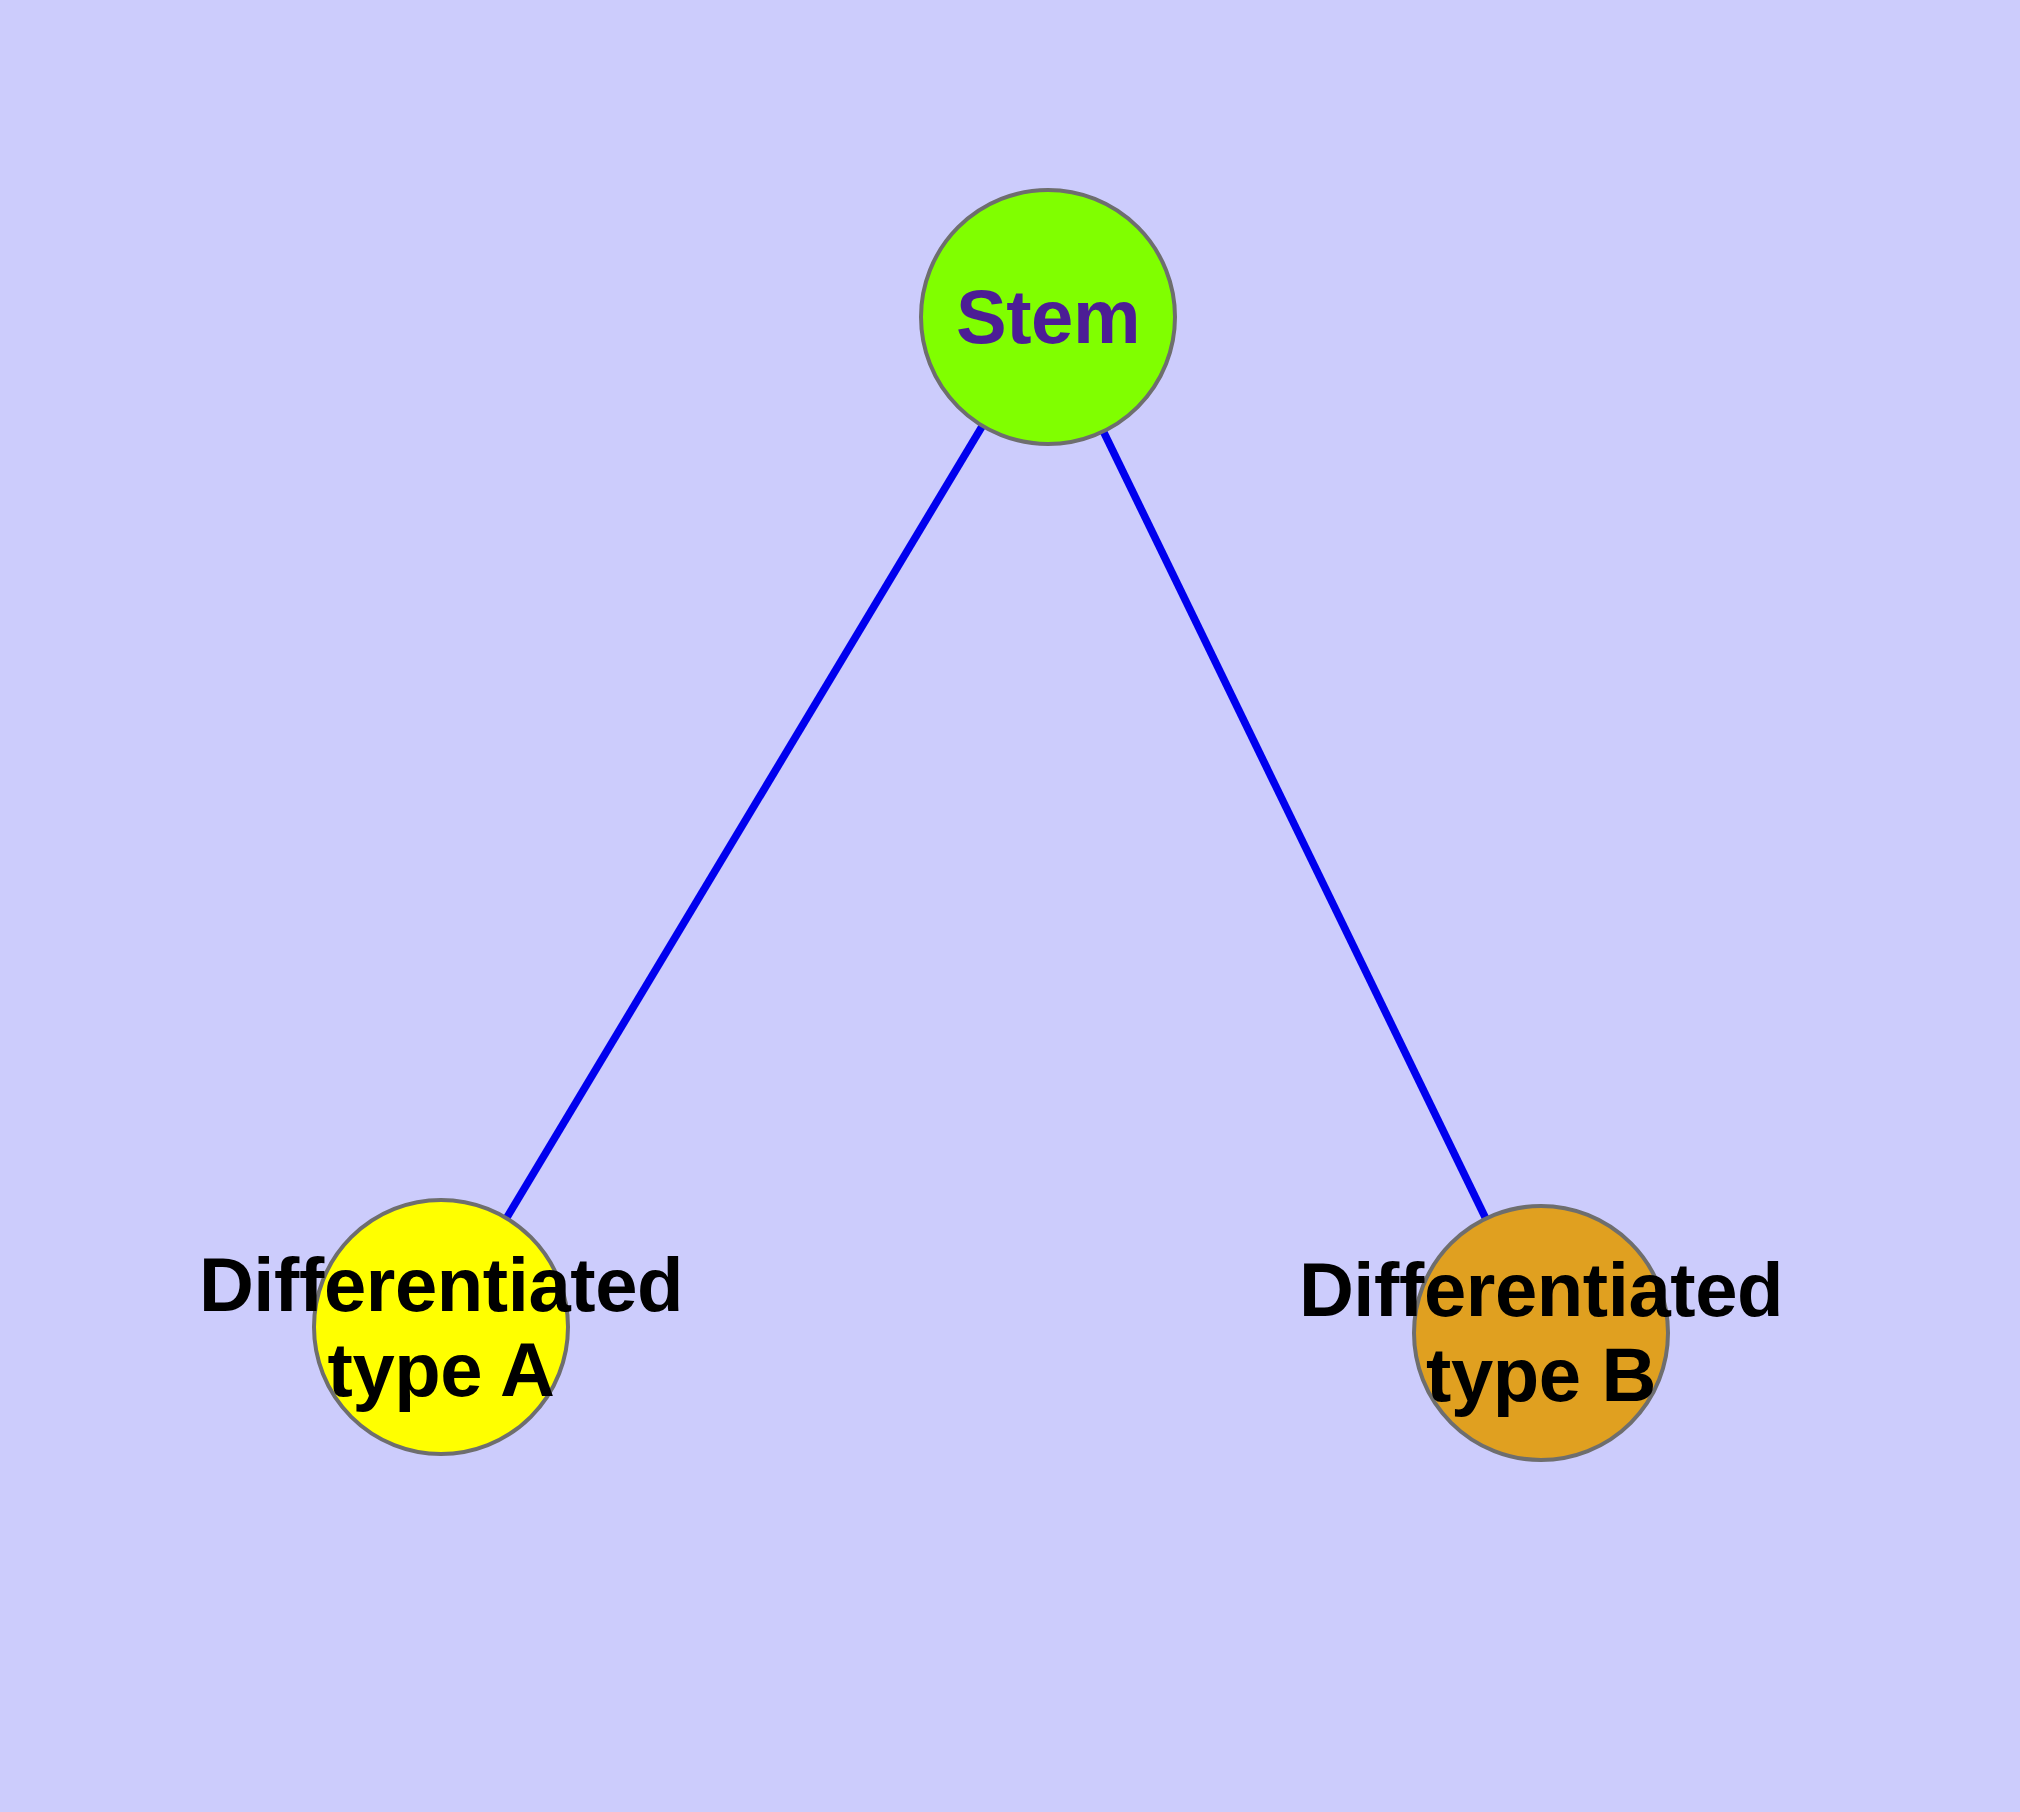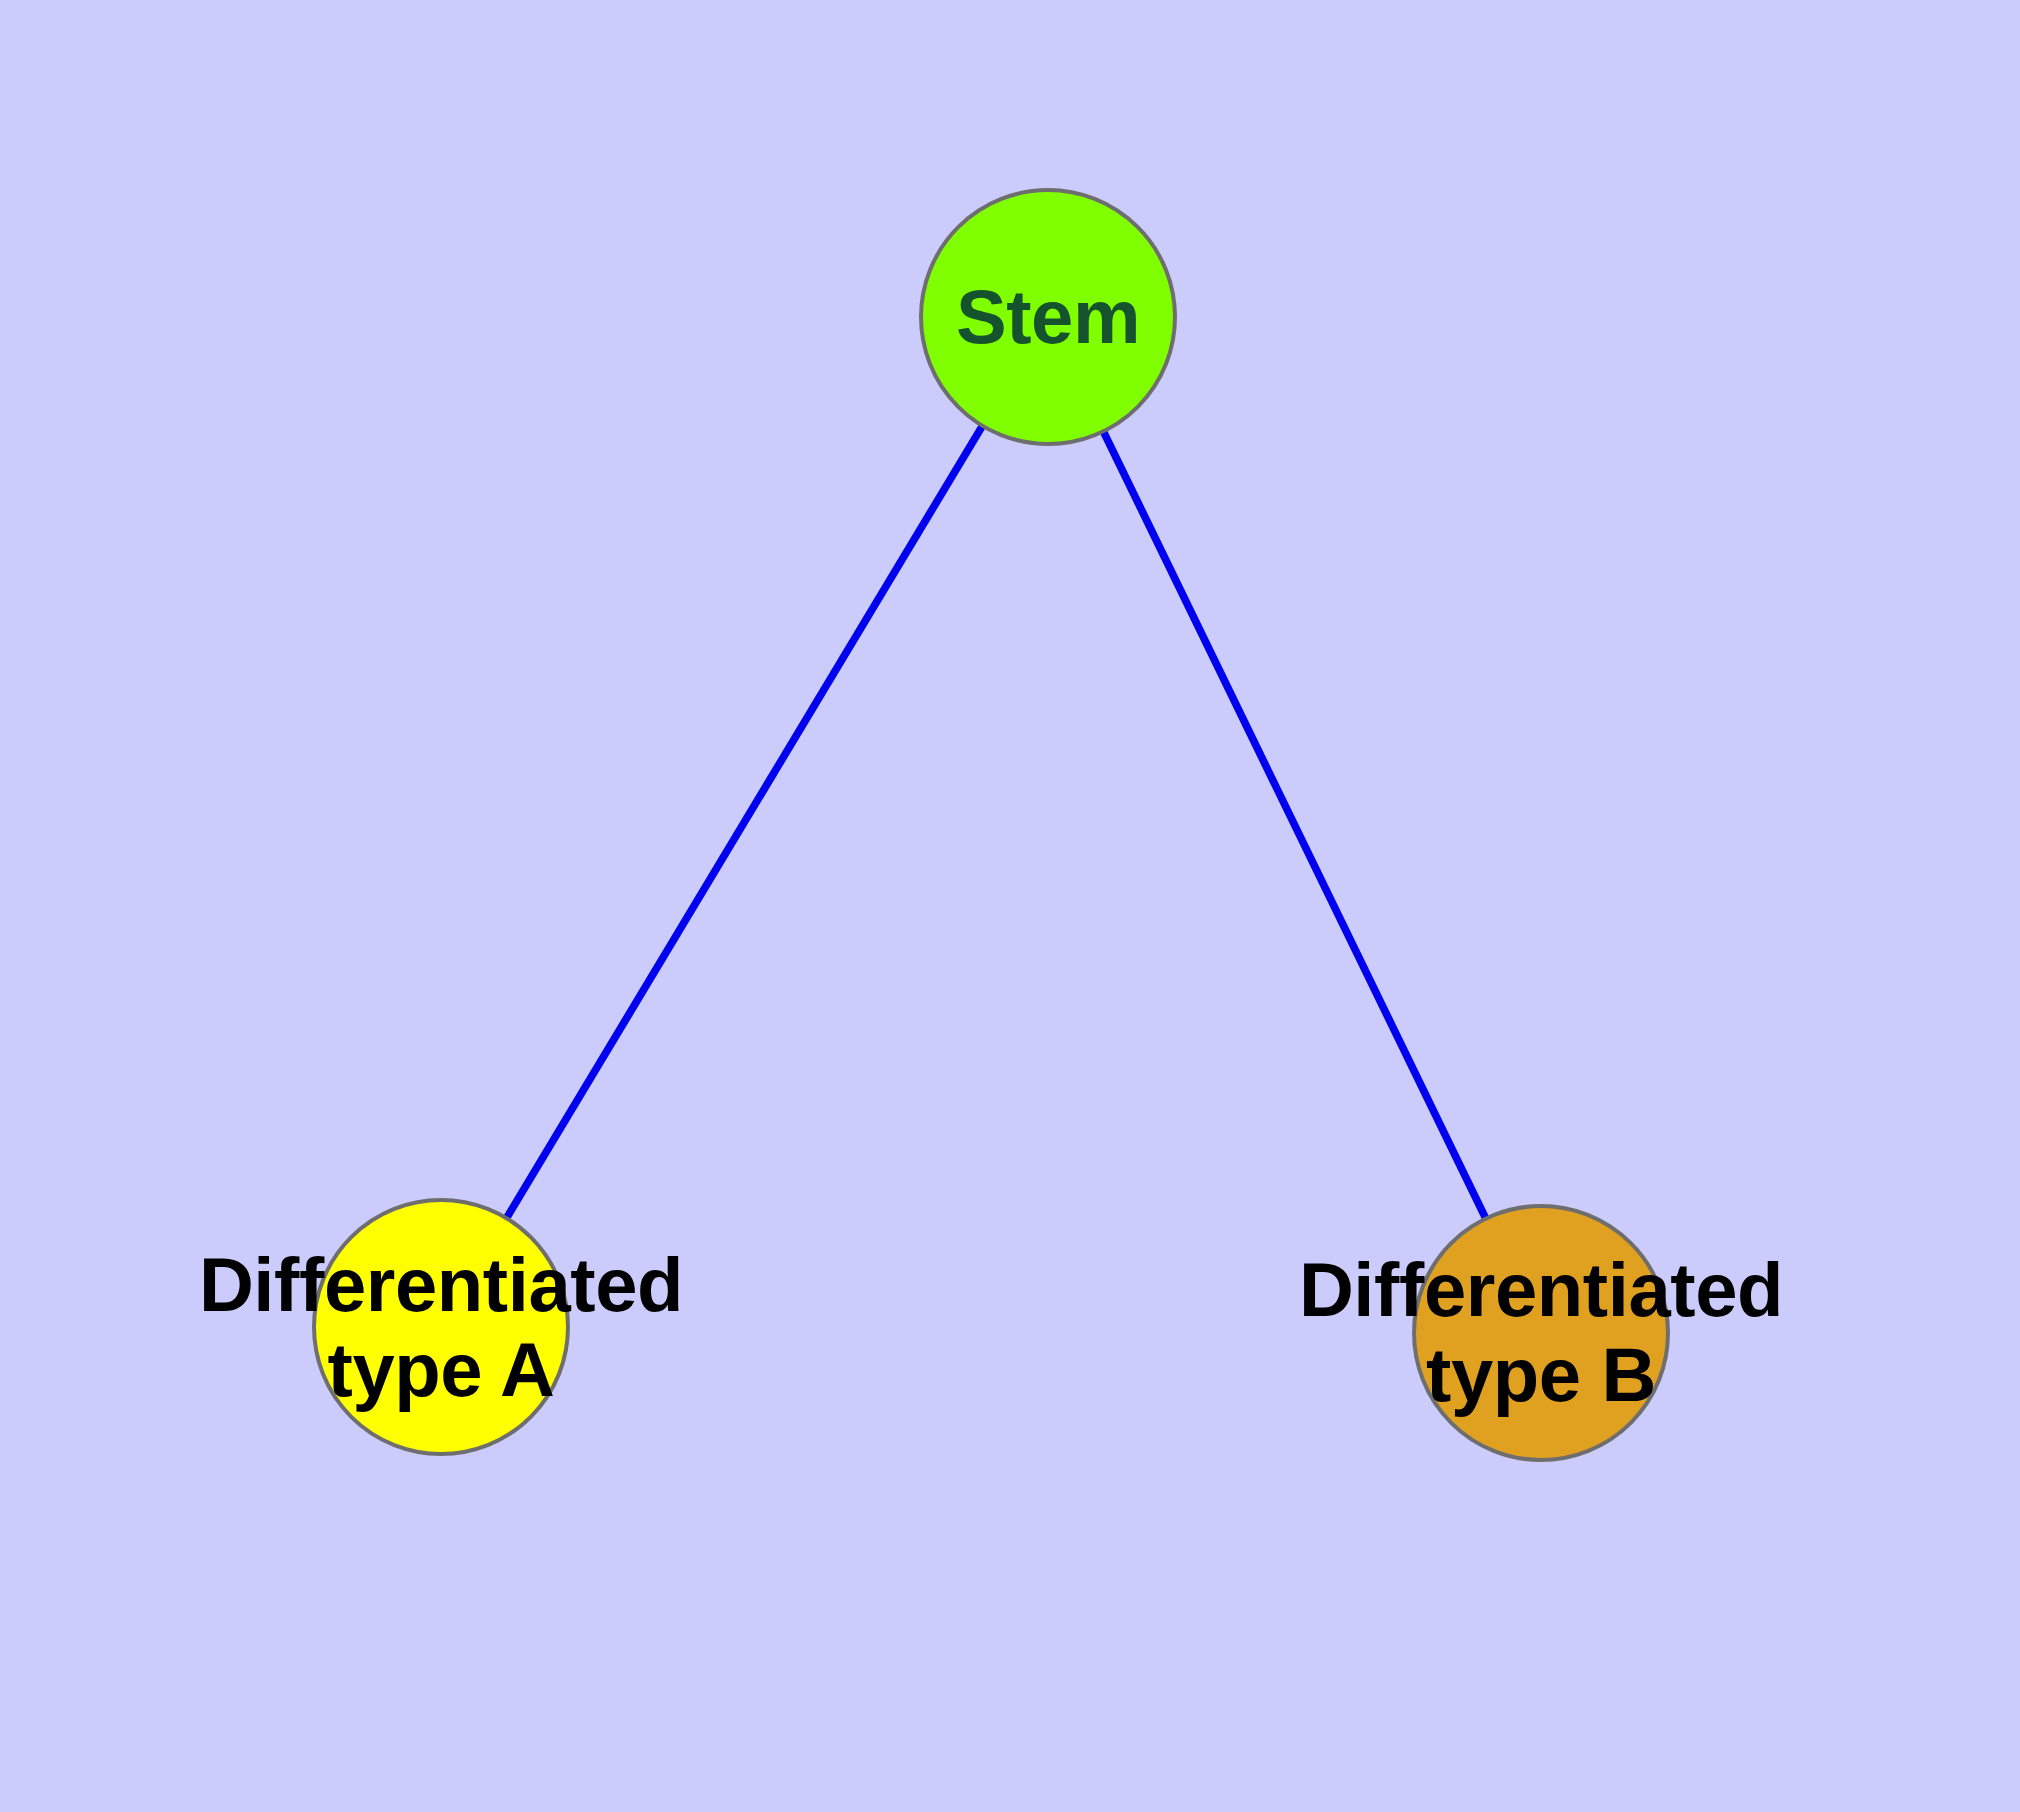--- a/index.html
+++ b/index.html
@@ -56,21 +56,21 @@
 <div id="canvas" style="width: 2021px; height: 1812px; background: rgb(204, 204, 252);">
 
   <svg id="edge-layer" viewBox="0 0 2384 2138" xmlns="http://www.w3.org/2000/svg" style="width: 2021px; height: 1812px;">
     <line x1="1236" y1="374" x2="520" y2="1566" stroke="#0000ee" stroke-width="9" stroke-linecap="butt"></line>
     <line x1="1236" y1="374" x2="1818" y2="1572" stroke="#0000ee" stroke-width="9" stroke-linecap="butt"></line>
   </svg>
 
   <div id="node-layer">
 
     <div class="node" style="left: 919px; top: 188px; width: 258px; height: 258px; background: rgb(128, 255, 0); border-color: rgb(110, 110, 110); border-width: 4.2px;"></div>
-    <div class="node-label" style="left: 1048px; top: 317px; font-size: 76px; color: #14532d;">Stem</div>
+    <div class="node-label" style="left: 1048px; top: 317px; font-size: 76px; color: #4c1d95;">Stem</div>
 
     <div class="node" style="left: 312px; top: 1198px; width: 258px; height: 258px; background: rgb(255, 255, 0); border-color: rgb(110, 110, 110); border-width: 4.2px;"></div>
     <div class="node-label" style="left: 441px; top: 1327px; font-size: 76px; color: rgb(0, 0, 0);">Differentiated
 type A</div>
 
     <div class="node" style="left: 1412px; top: 1204px; width: 258px; height: 258px; background: rgb(224, 160, 32); border-color: rgb(110, 110, 110); border-width: 4.2px;"></div>
     <div class="node-label" style="left: 1541px; top: 1332px; font-size: 76px; color: rgb(0, 0, 0);">Differentiated
 type B</div>
 
   </div>

